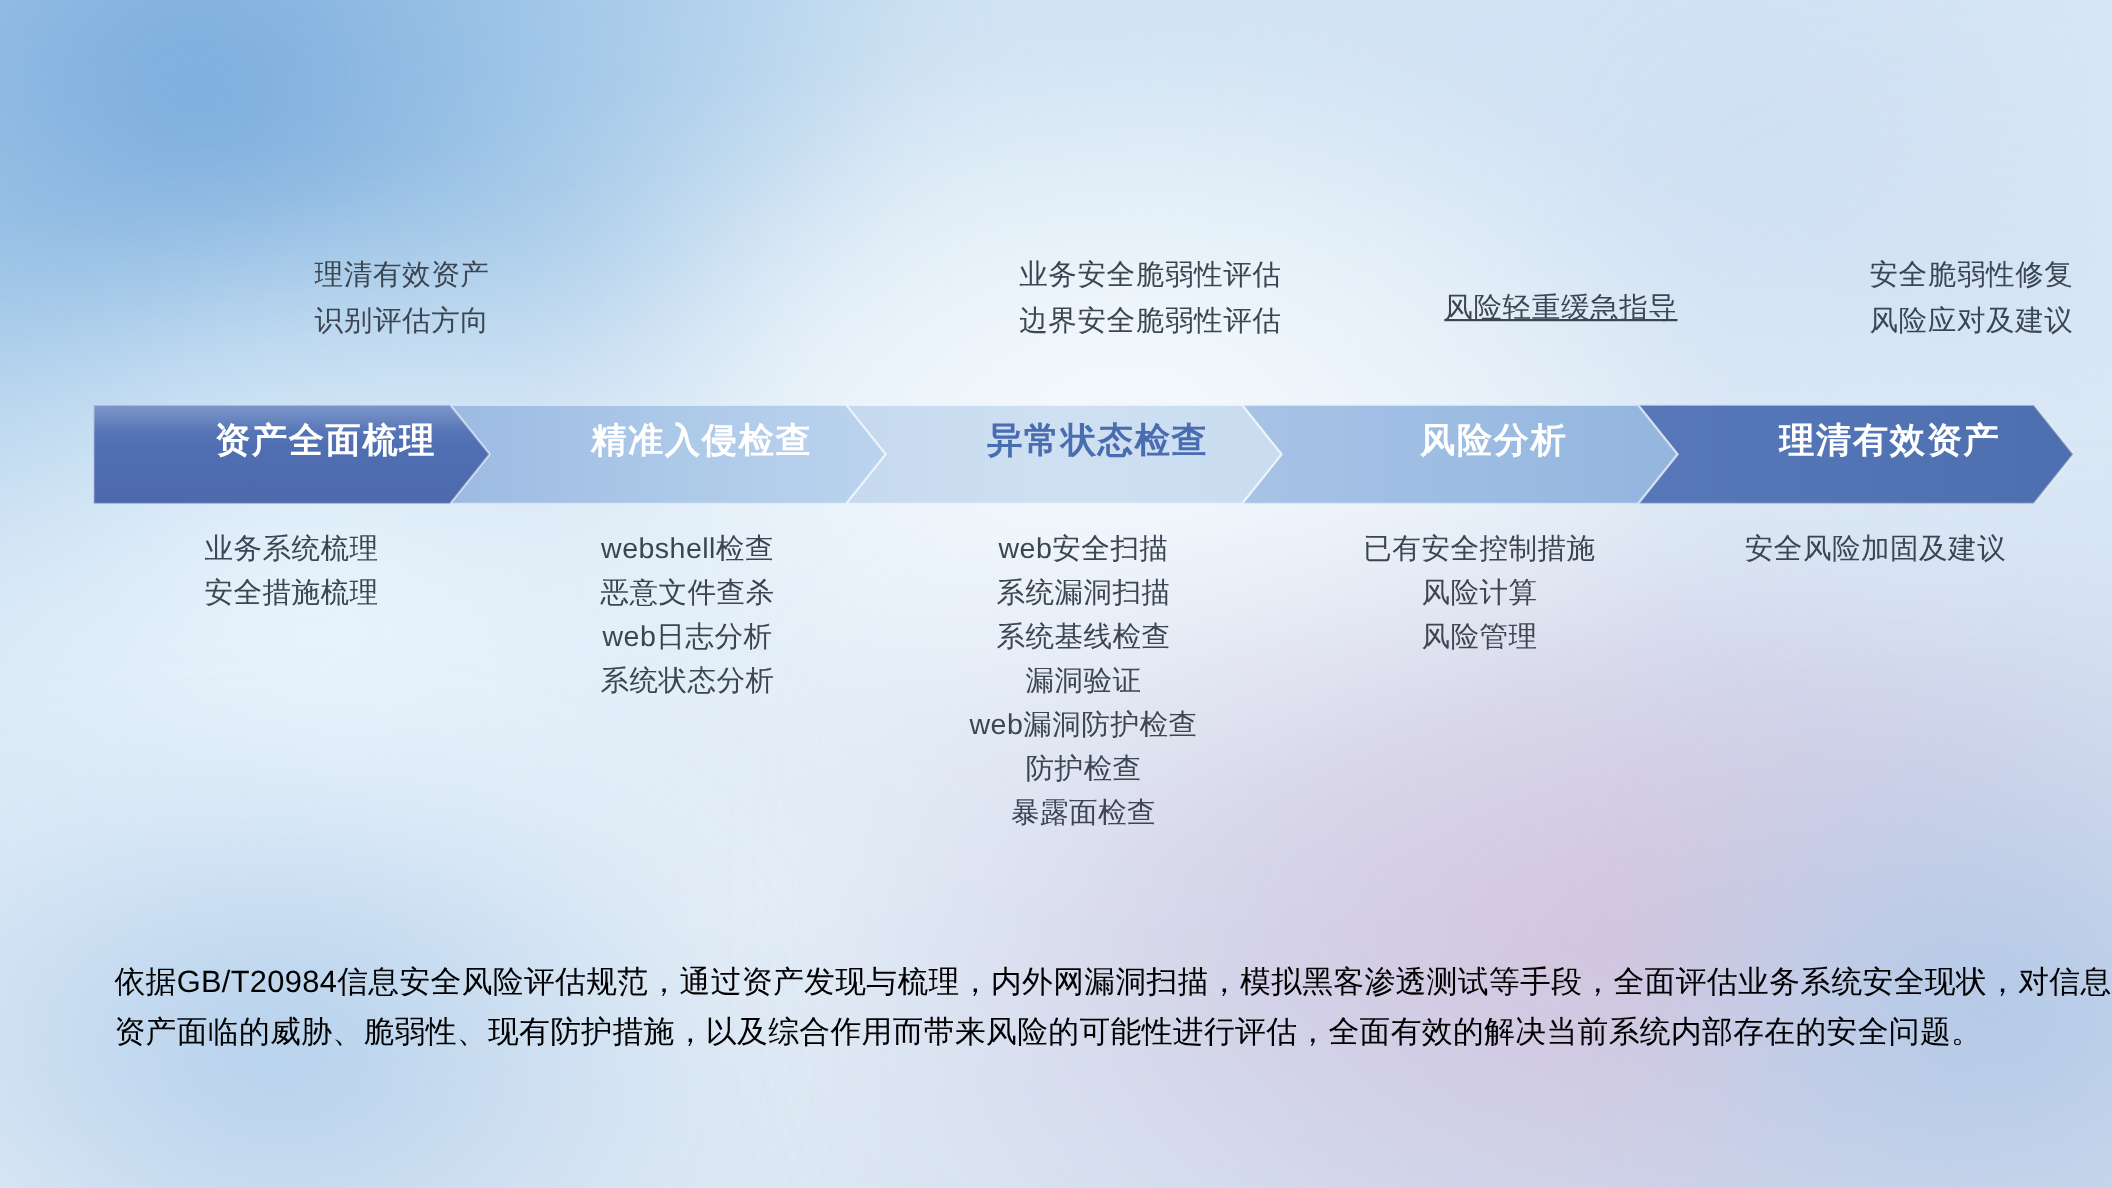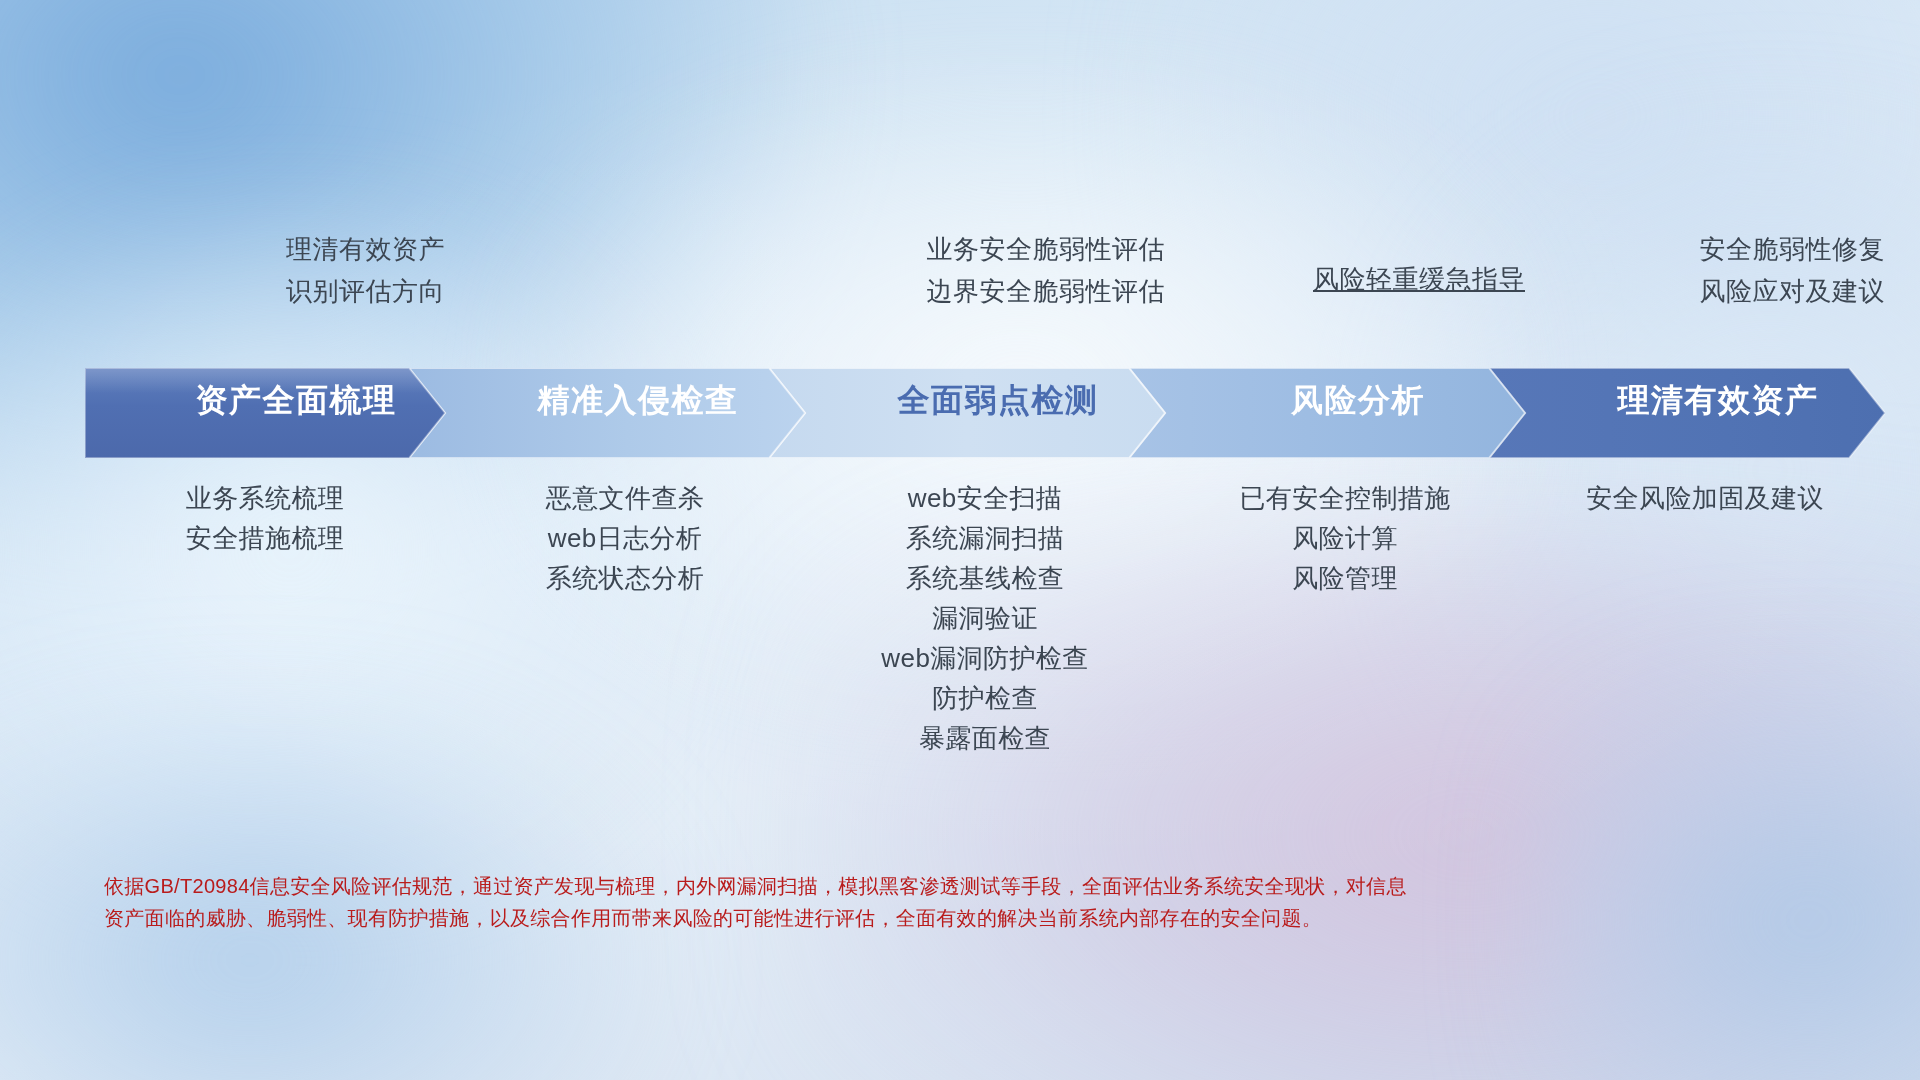--- a/index.html
+++ b/index.html
@@ -124,22 +124,22 @@
     font-size: 26px;
     line-height: 1.54;
     letter-spacing: 0.4px;
   }
   .bot-block .item { white-space: nowrap; }
 
   
   .footer {
     position: absolute;
     left: 104px; top: 870px; width: 1560px;
-    color: #b91c1c;
-    font-size: 20px;
+    color: #000000;
+    font-size: 28px;
     line-height: 1.62;
     letter-spacing: 0.3px;
   }
   .footer .fline { white-space: nowrap; }
 </style>
 </head>
 <body>
 
 <div id="bg">
   <div class="layer bg-base"></div>
@@ -164,20 +164,21 @@
         <div class="line">识别评估方向</div>
       </div>
       <div class="bot-block">
         <div class="item">业务系统梳理</div>
         <div class="item">安全措施梳理</div>
       </div>
     </div>
 
     <div class="col">
       <div class="bot-block">
+        <div class="item">webshell检查</div>
         <div class="item">恶意文件查杀</div>
         <div class="item">web日志分析</div>
         <div class="item">系统状态分析</div>
       </div>
     </div>
 
     <div class="col">
       <div class="top-block">
         <div class="line">业务安全脆弱性评估</div>
         <div class="line">边界安全脆弱性评估</div>
@@ -273,21 +274,21 @@
       </g>
     </svg>
 
     <div class="chev" style="left:0px;   width:360px;">
       <div class="chev-label" style="color:#ffffff;">资产全面梳理</div>
     </div>
     <div class="chev" style="left:324px; width:396px;">
       <div class="chev-label" style="color:#ffffff;">精准入侵检查</div>
     </div>
     <div class="chev" style="left:684px; width:396px;">
-      <div class="chev-label" style="color:#4a6cb0;">全面弱点检测</div>
+      <div class="chev-label" style="color:#4a6cb0;">异常状态检查</div>
     </div>
     <div class="chev" style="left:1044px; width:396px;">
       <div class="chev-label" style="color:#ffffff;">风险分析</div>
     </div>
     <div class="chev" style="left:1404px; width:396px;">
       <div class="chev-label" style="color:#ffffff;">理清有效资产</div>
     </div>
   </div>
 
   <div class="footer">

